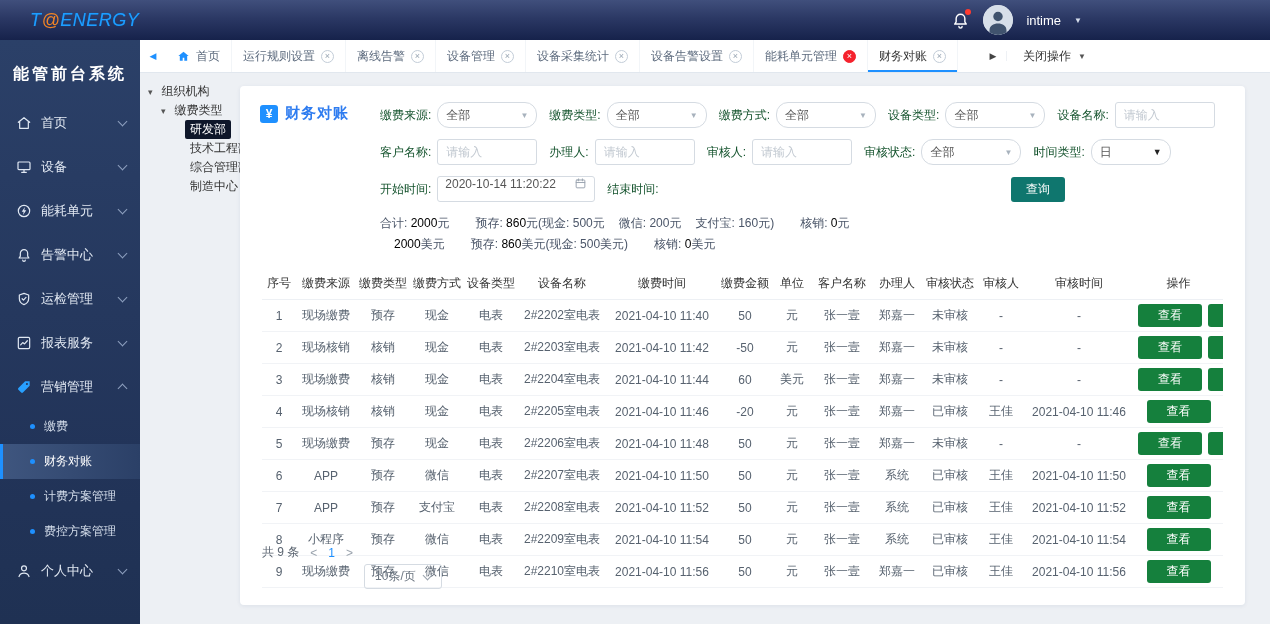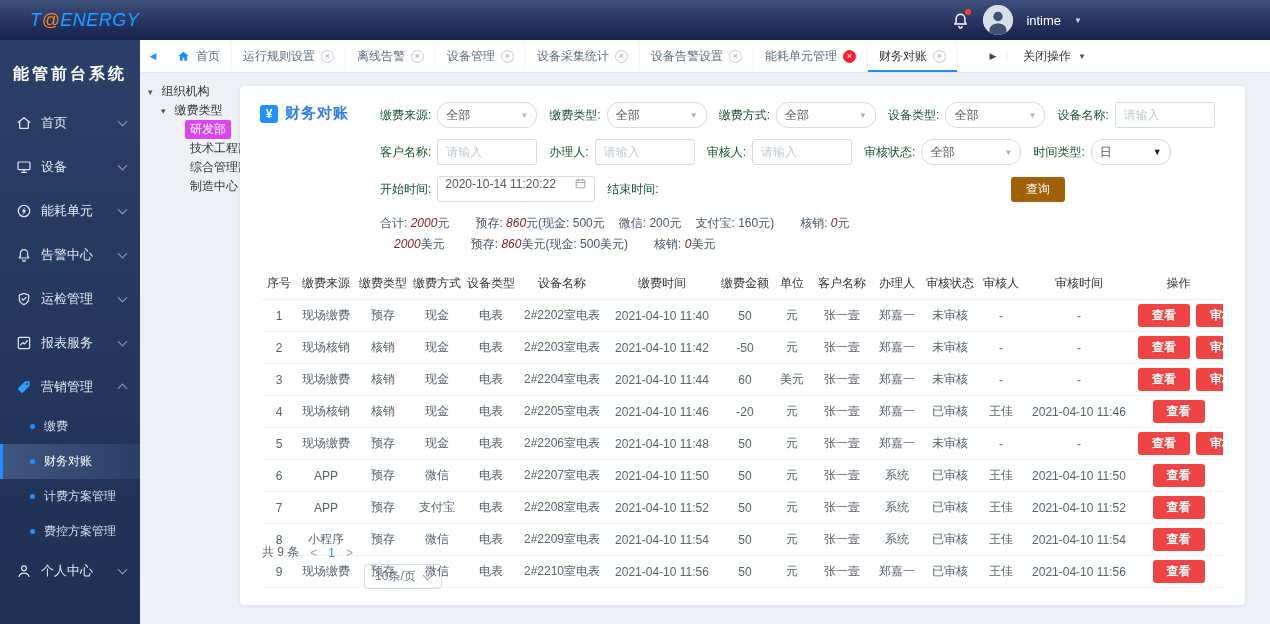--- a/index.html
+++ b/index.html
@@ -49,44 +49,44 @@
   .close-ops .caret{font-size:8px;color:#555;}
 
   
   .tree{position:absolute;left:148px;top:82px;width:96px;color:#333;z-index:2;}
   .tree-row{display:flex;align-items:center;height:19px;cursor:pointer;white-space:nowrap;}
   .tree-caret{font-size:9px;color:#555;margin-right:4px;}
   .tree-l0{padding-left:0;}
   .tree-l1{padding-left:13px;}
   .tree-l2{padding-left:37px;}
   .tree-chip{padding:1px 5px;border-radius:2px;}
-  .tree-chip.selected{background:#d946ef;color:#fff;}
+  .tree-chip.selected{background:#0f172a;color:#fff;}
 
   
   .card{position:absolute;left:240px;top:86px;right:25px;bottom:19px;background:#fff;border-radius:4px;box-shadow:0 1px 4px rgba(31,57,106,.08);padding:16px 22px;box-sizing:border-box;z-index:2;}
   .page-title{position:absolute;left:20px;top:18px;display:flex;align-items:center;gap:7px;}
   .yen-badge{width:18px;height:18px;background:#1e90ff;border-radius:3px;color:#fff;font-weight:bold;display:flex;align-items:center;justify-content:center;font-size:12px;}
   .page-title-text{color:#2e7cf0;font-size:15px;font-weight:bold;letter-spacing:1px;}
 
   .filters{margin-left:118px;}
   .f-row{display:flex;align-items:center;margin-bottom:11px;}
   .f-field{display:flex;align-items:center;margin-right:12px;}
   .f-label{color:#14532d;margin-right:6px;white-space:nowrap;}
   .f-select{width:100px;height:26px;border:1px solid #d5dbe2;border-radius:12px;display:flex;align-items:center;justify-content:space-between;padding:0 8px;box-sizing:border-box;color:#555;cursor:pointer;background:#fff;}
   .sel-caret{font-size:8px;color:#a8b2bd;}
   .f-select.native{width:80px;}
   .f-select.native .sel-caret{color:#222;font-size:9px;}
   .f-input{width:100px;height:26px;border:1px solid #d5dbe2;border-radius:3px;padding:0 8px;box-sizing:border-box;font-size:12px;color:#555;font-family:inherit;outline:none;}
   .f-input::placeholder{color:#c2c9d1;}
   .f-date{width:158px;height:26px;border:1px solid #d5dbe2;border-radius:3px;display:flex;align-items:flex-start;justify-content:space-between;padding:0 7px;box-sizing:border-box;color:#555;cursor:pointer;}
   .cal-ic{width:13px;height:13px;color:#9aa4b0;}
-  .search-btn{margin-left:auto;margin-right:158px;background:#a16207;color:#fff;border:none;border-radius:3px;height:25px;padding:0 15px;font-size:12px;cursor:pointer;font-family:inherit;}
+  .search-btn{margin-left:auto;margin-right:158px;background:#0f766e;color:#fff;border:none;border-radius:3px;height:25px;padding:0 15px;font-size:12px;cursor:pointer;font-family:inherit;}
 
   .summary{margin-left:118px;margin-top:0;line-height:21px;color:#4a5568;}
-  .seg.num{color:#7f1d1d;font-style:italic;}
+  .seg.num{color:#000000;}
   .seg.g-lg{margin-left:26px;}
   .seg.g-md{margin-left:14px;}
   .sum-line2{margin-left:14px;}
 
   .table-wrap{margin-top:12px;}
   table{width:100%;border-collapse:collapse;table-layout:fixed;}
   th{font-weight:normal;color:#333;height:30px;border-bottom:1px solid #edf0f4;font-size:12px;text-align:center;white-space:nowrap;}
   td{color:#57626f;text-align:center;height:29px;border-bottom:1px solid #f1f3f6;white-space:nowrap;overflow:hidden;font-size:12px;}
   th:nth-child(1),td:nth-child(1){width:32px;}
   th:nth-child(2),td:nth-child(2){width:58px;}
@@ -95,21 +95,21 @@
   th:nth-child(5),td:nth-child(5){width:52px;}
   th:nth-child(6),td:nth-child(6){width:86px;}
   th:nth-child(7),td:nth-child(7){width:110px;}
   th:nth-child(8),td:nth-child(8){width:52px;}
   th:nth-child(9),td:nth-child(9){width:38px;}
   th:nth-child(10),td:nth-child(10){width:58px;}
   th:nth-child(11),td:nth-child(11){width:48px;}
   th:nth-child(12),td:nth-child(12){width:54px;}
   th:nth-child(13),td:nth-child(13){width:44px;}
   th:nth-child(14),td:nth-child(14){width:108px;}
-  .btn{display:inline-block;background:#ef4444;color:#fff;border-radius:3px;padding:3px 14px;margin:0 3px;cursor:pointer;font-size:12px;font-weight:bold;}
+  .btn{display:inline-block;background:#15803d;color:#fff;border-radius:3px;padding:3px 20px;margin:0 3px;cursor:pointer;font-size:12px;}
 
   .pagination{position:absolute;left:22px;bottom:16px;display:flex;align-items:center;gap:9px;color:#5b6571;}
   .pg-arrow{color:#9aa3ad;cursor:pointer;padding:0 2px;font-size:12px;}
   .pg-current{color:#1e90ff;cursor:pointer;}
   .pg-size{border:1px solid #d5dbe2;border-radius:3px;padding:3px 10px;display:flex;align-items:center;gap:8px;color:#6b7580;cursor:pointer;margin-top:48px;}
   .chev-sm{width:6px;height:6px;border-right:1.2px solid #98a1ab;border-bottom:1.2px solid #98a1ab;transform:rotate(45deg);margin-top:-3px;}
 </style>
 </head>
 <body>
 

